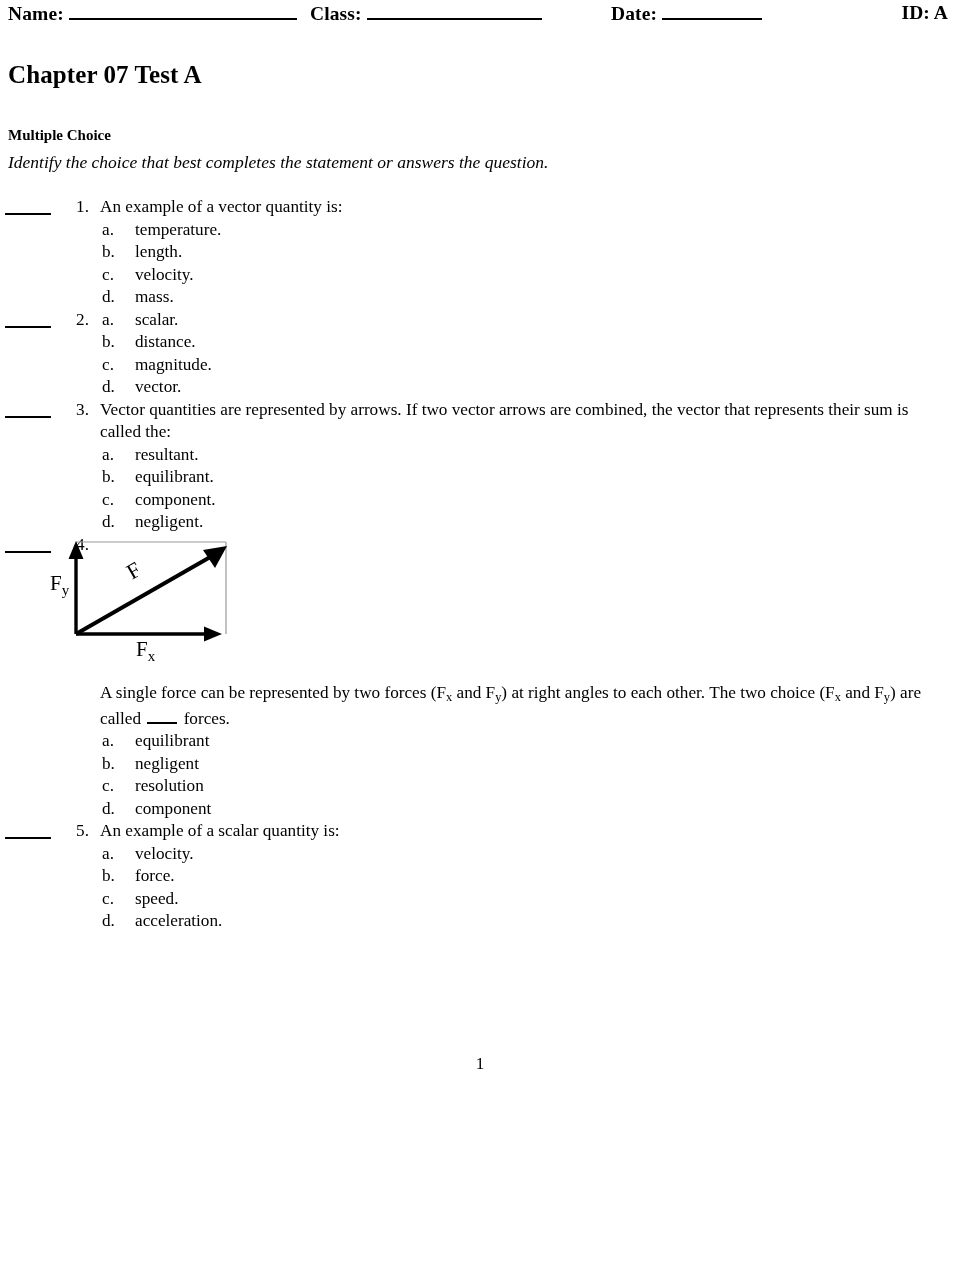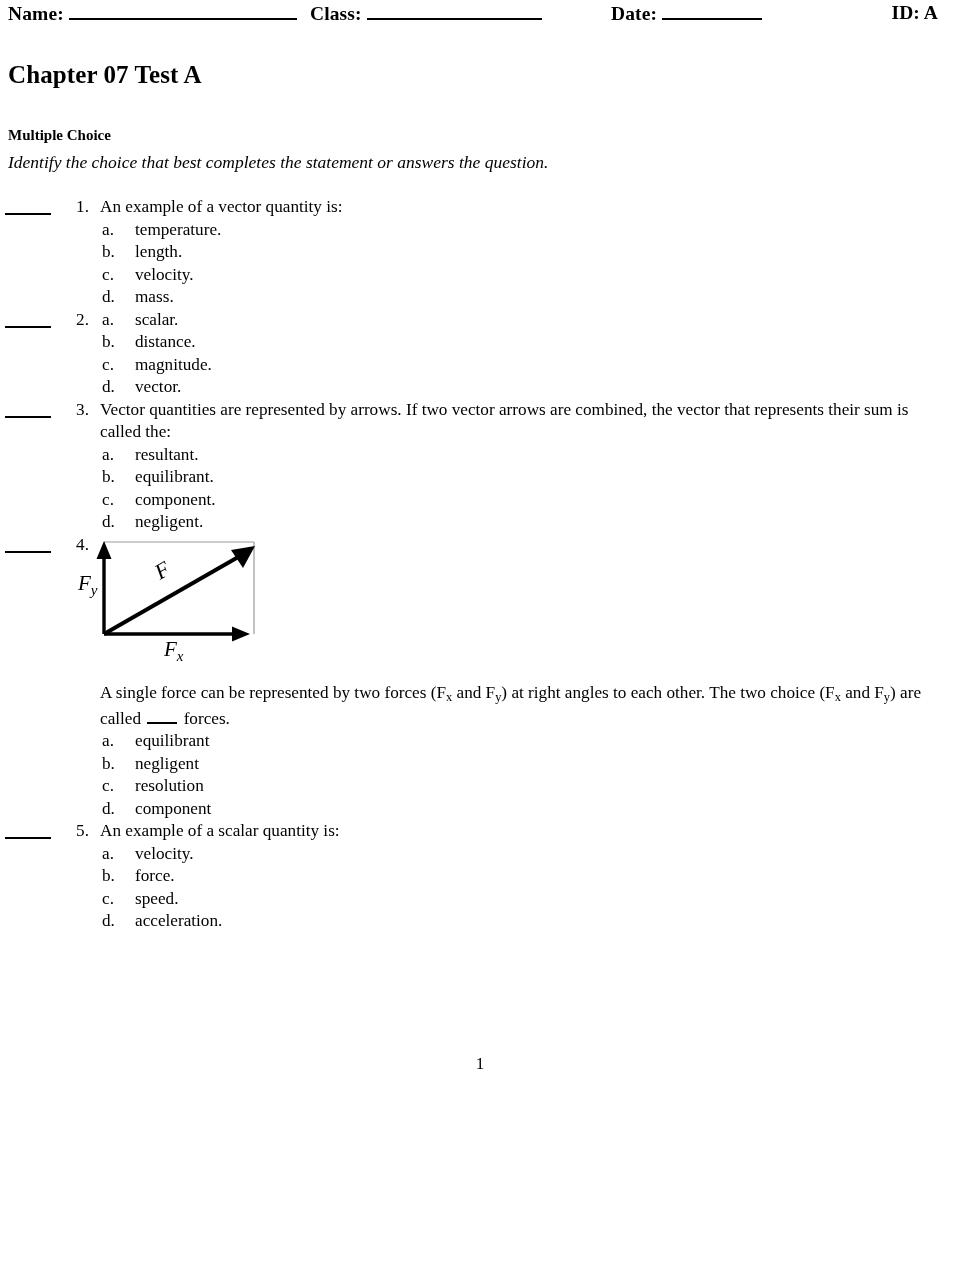--- a/index.html
+++ b/index.html
@@ -45,21 +45,21 @@
     border-bottom: 2px solid #000;
     height: 16px;
     margin-left: 5px;
   }
   #f-name  { left: 0px; }
   #f-name  .hdr-rule { width: 228px; }
   #f-class { left: 302px; }
   #f-class .hdr-rule { width: 175px; }
   #f-date  { left: 557px; margin-left: 46px; }
   #f-date  .hdr-rule { width: 100px; }
-  #f-id    { right: 14px; }
+  #f-id    { right: 4px; }
 
   
   .doc-title {
     position: absolute;
     left: 8px;
     top: 61px;
     font-size: 25px;
     font-weight: bold;
     letter-spacing: 0.1px;
     text-align: right;
@@ -143,22 +143,21 @@
     width: 30px;
     border-bottom: 2px solid #000;
     height: 13px;
     margin: 0 2px;
   }
 
   
   .figure {
     position: relative;
     height: 148px;
-    margin-left: 76px;
-    font-style: italic;
+    margin-left: 48px;
   }
   .figure svg {
     display: block;
   }
 
   
   .page-number {
     position: absolute;
     left: 0;
     right: 0;

